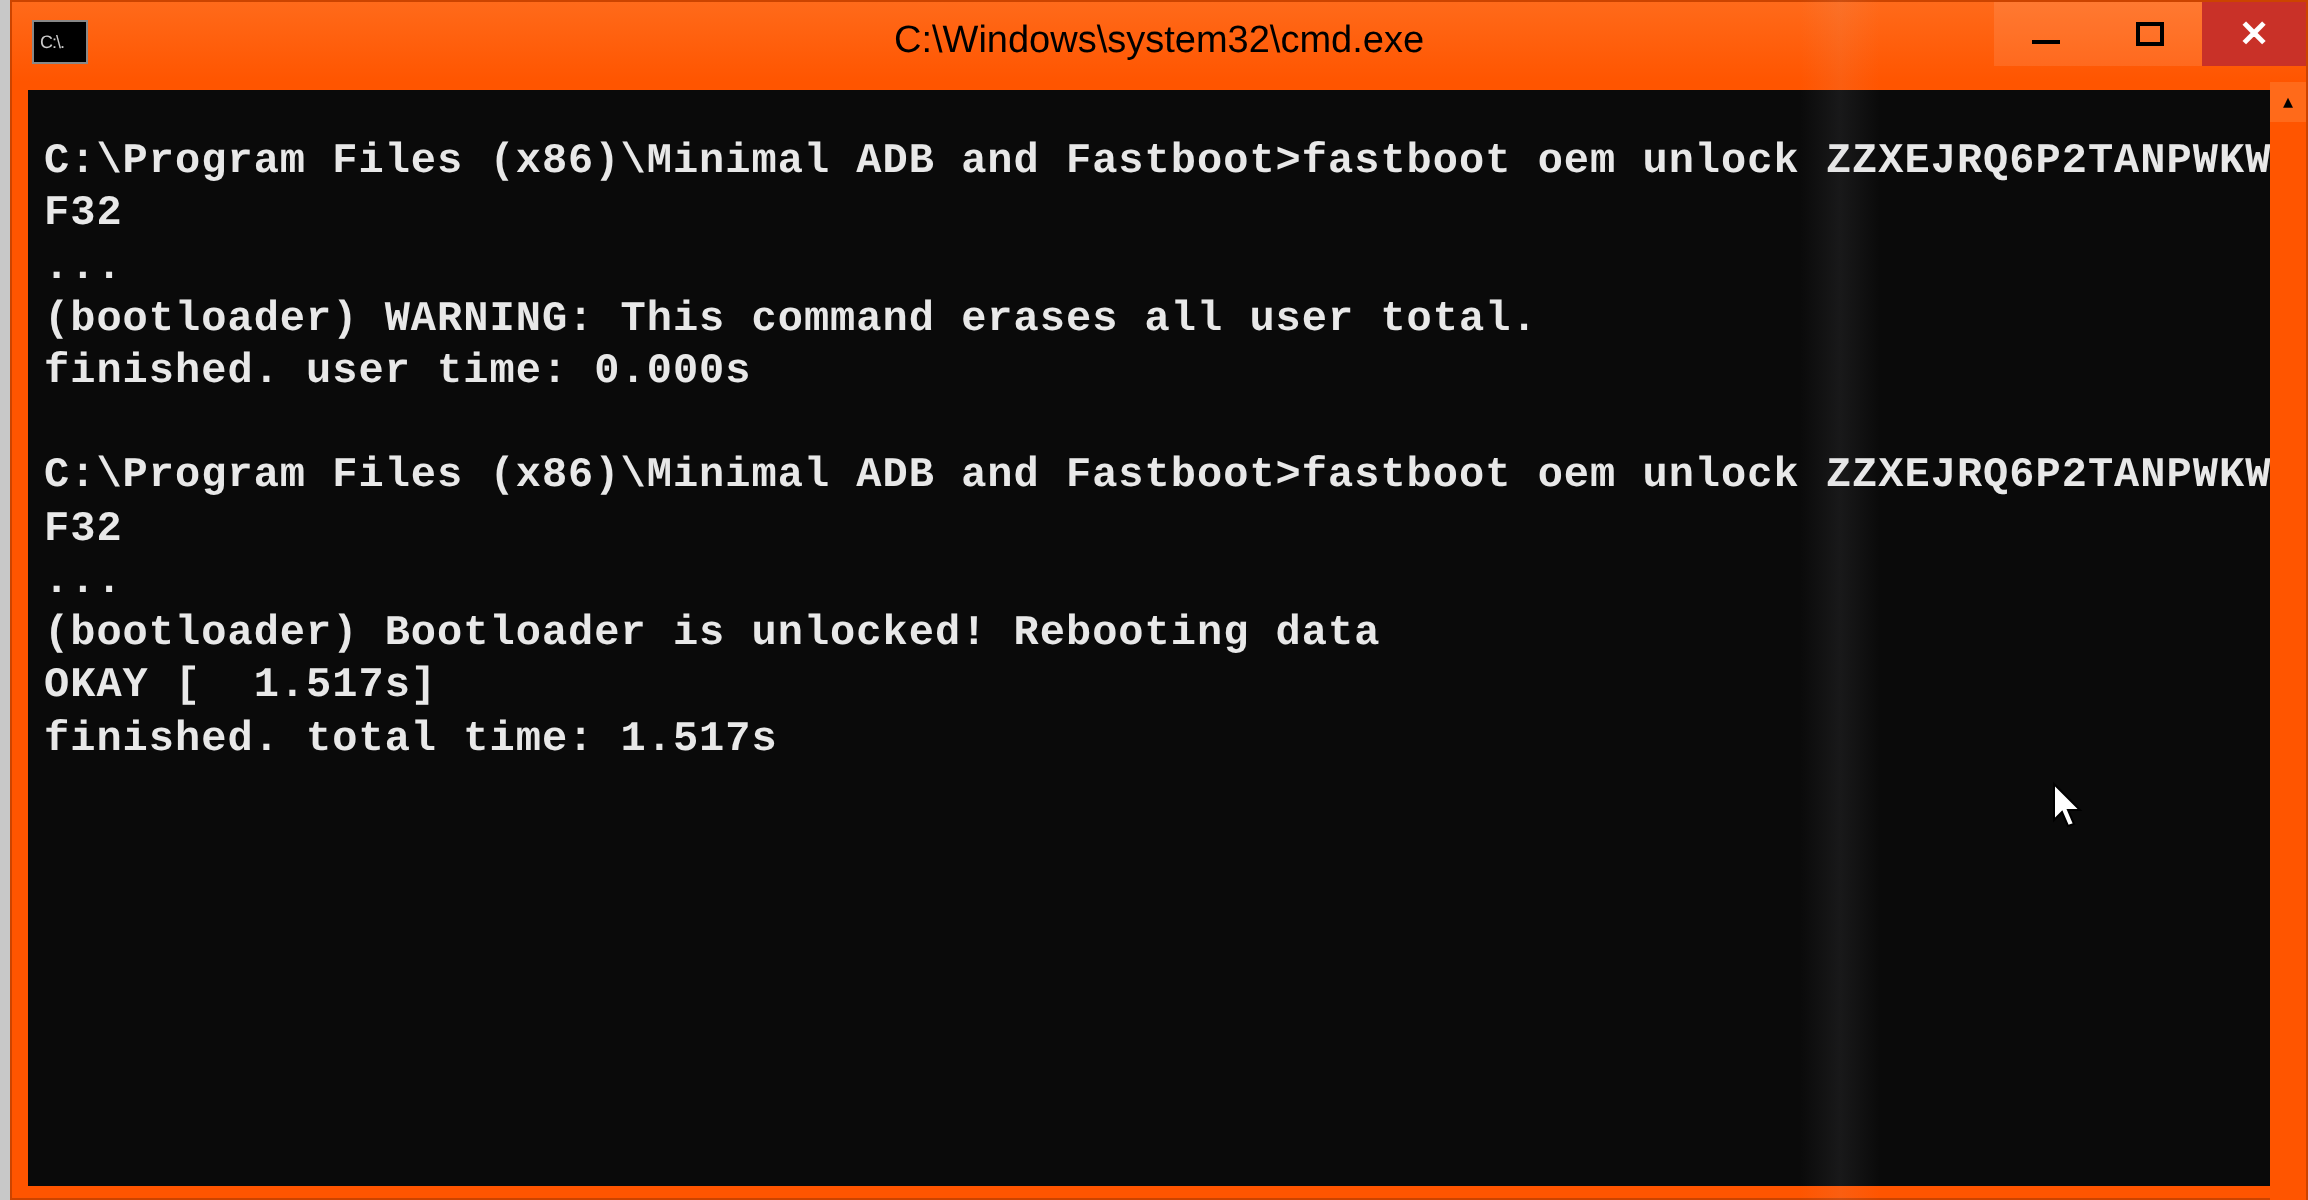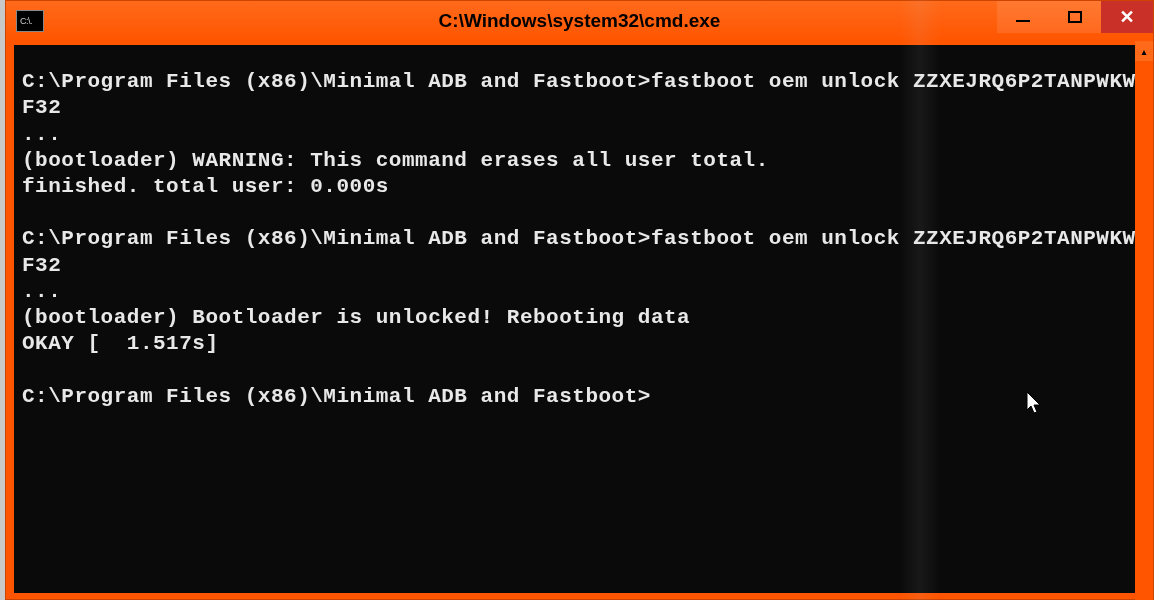--- a/index.html
+++ b/index.html
@@ -47,21 +47,21 @@
       font-family: Arial, sans-serif;
       letter-spacing: -0.5px;
     }
     .titlebar-title {
       position: absolute;
       left: 50%;
       transform: translateX(-50%);
       color: #000;
       font-family: "Segoe UI", Arial, sans-serif;
       font-size: 19px;
-      font-weight: 700;
+      font-weight: 400;
     }
     .window-controls {
       position: absolute;
       right: 0;
       top: 0;
       display: flex;
       height: 32px;
     }
     .window-control {
       width: 52px;
@@ -173,28 +173,28 @@
       <div class="window-control close">
         <span class="close-x">✕</span>
       </div>
     </div>
   </div>
 
   <div class="terminal">
     <div class="terminal-line">C:\Program Files (x86)\Minimal ADB and Fastboot&gt;fastboot oem unlock ZZXEJRQ6P2TANPWKWF32</div>
     <div class="terminal-line">...</div>
     <div class="terminal-line">(bootloader) WARNING: This command erases all user total.</div>
-    <div class="terminal-line">finished. total user: 0.000s</div>
+    <div class="terminal-line">finished. user time: 0.000s</div>
     <div class="empty-line"></div>
     <div class="terminal-line">C:\Program Files (x86)\Minimal ADB and Fastboot&gt;fastboot oem unlock ZZXEJRQ6P2TANPWKWF32</div>
     <div class="terminal-line">...</div>
     <div class="terminal-line">(bootloader) Bootloader is unlocked! Rebooting data</div>
     <div class="terminal-line">OKAY [  1.517s]</div>
+    <div class="terminal-line">finished. total time: 1.517s</div>
     <div class="empty-line"></div>
-    <div class="terminal-line">C:\Program Files (x86)\Minimal ADB and Fastboot&gt;</div>
 
     <div class="cursor-pointer">
       <svg width="20" height="26" viewBox="0 0 20 26">
         <path d="M 2 2 L 2 20 L 6 16 L 9 23 L 12 22 L 9 15 L 15 15 Z" fill="#ffffff" stroke="#000" stroke-width="1"></path>
       </svg>
     </div>
   </div>
 
   <div class="scrollbar-area">
     <div class="scroll-arrow-up">▴</div>

